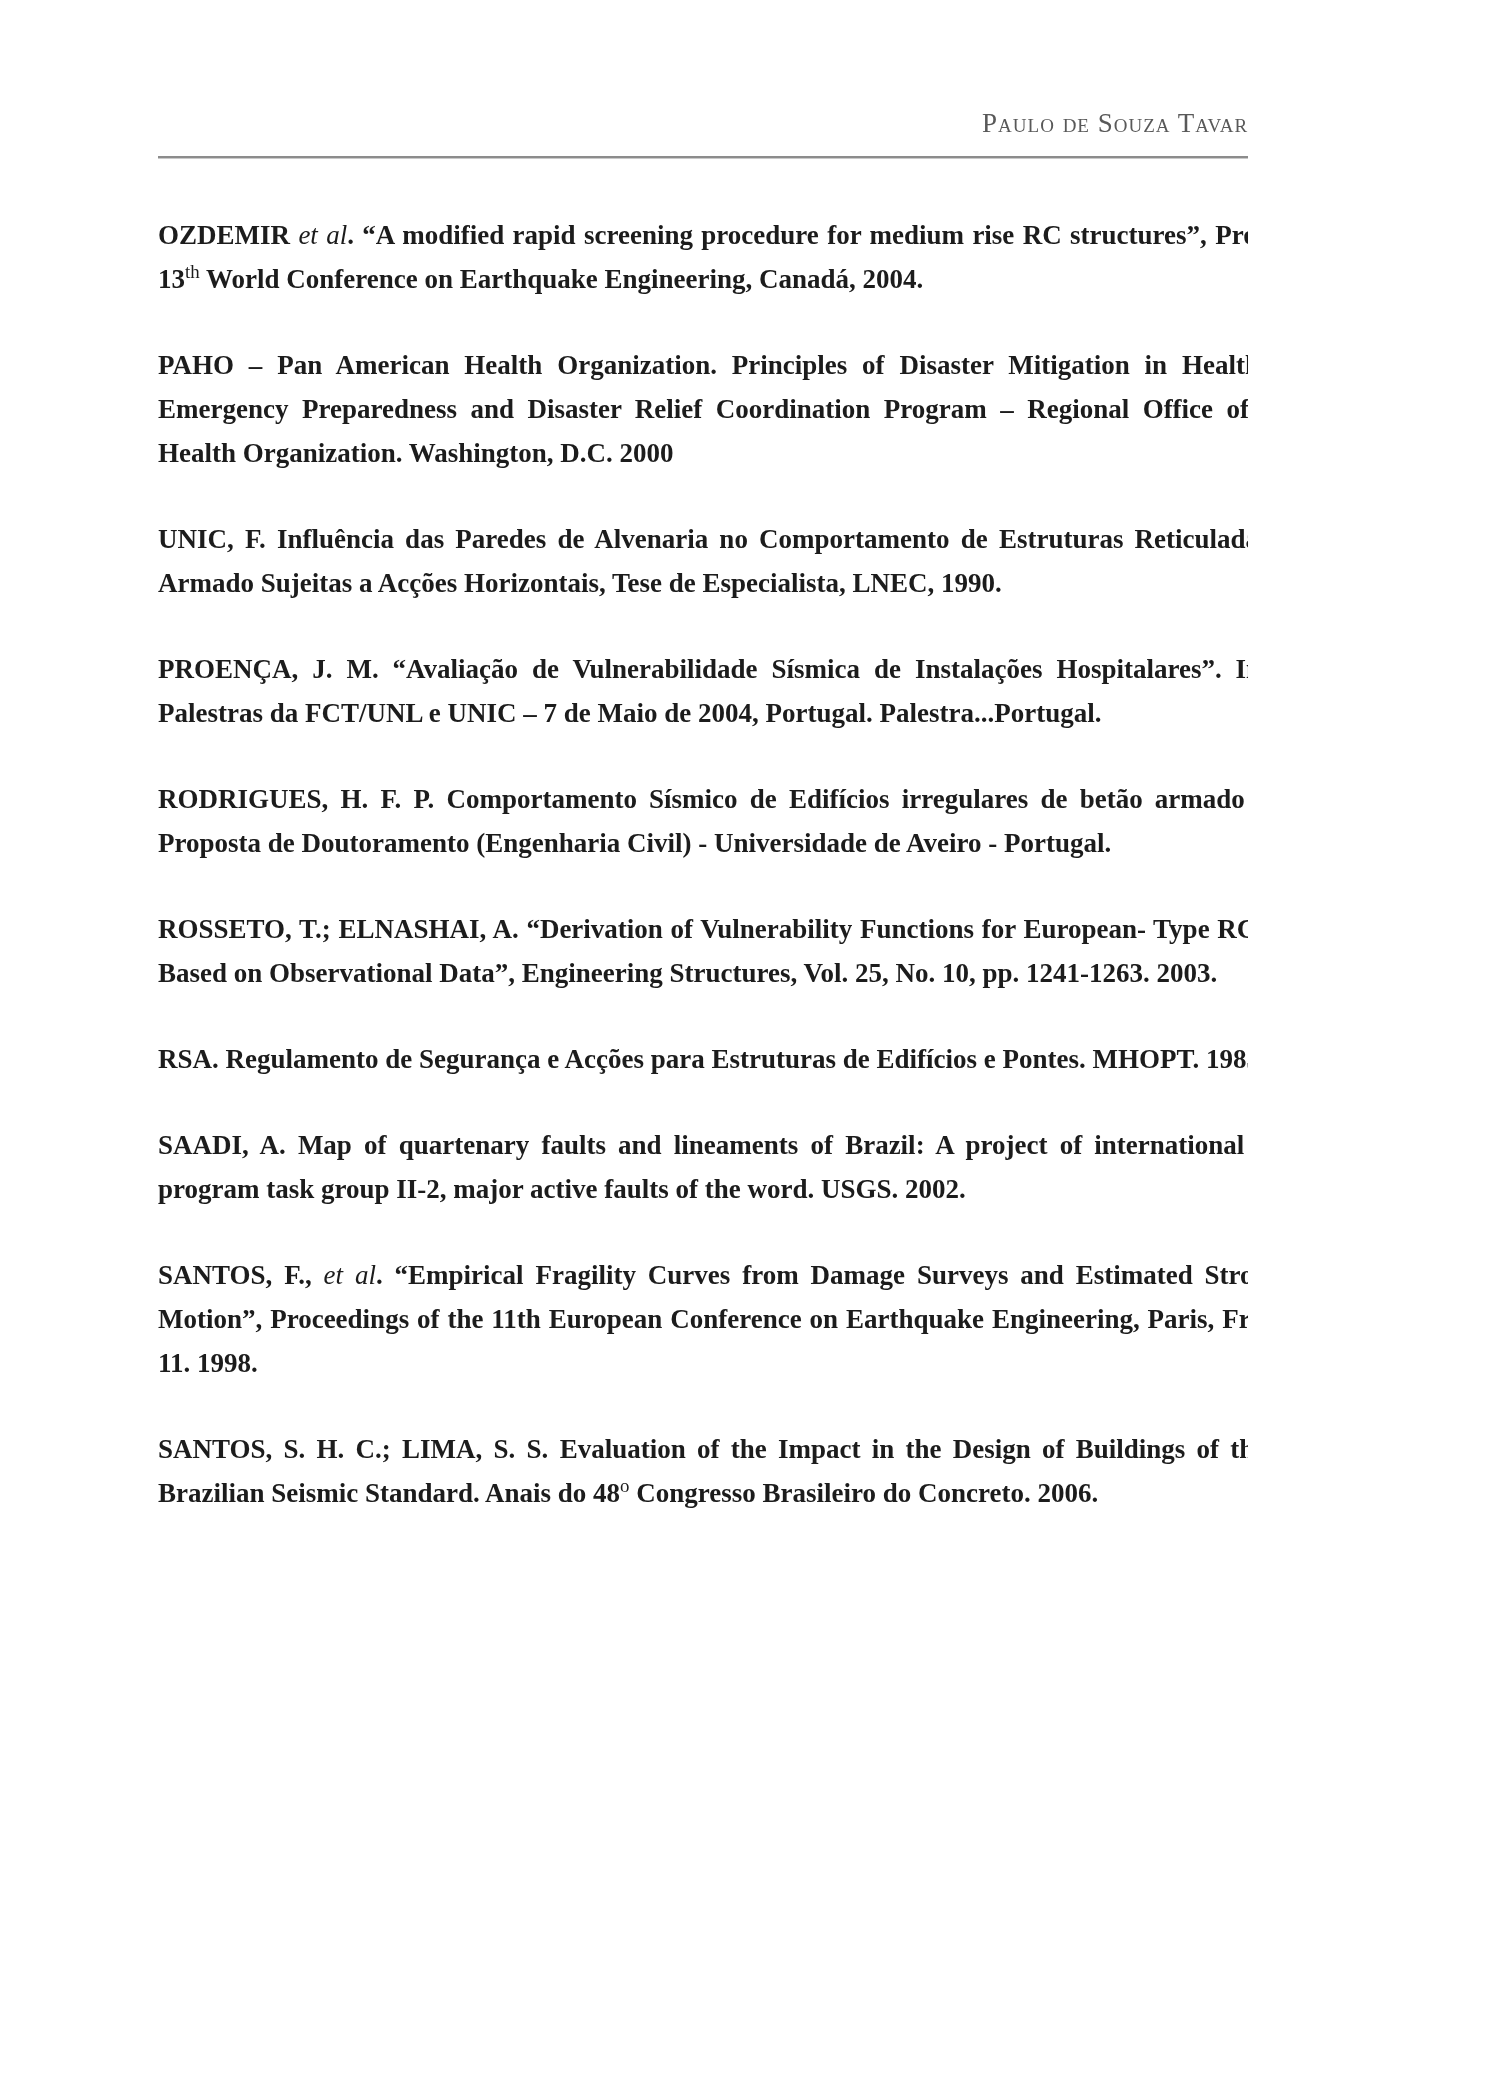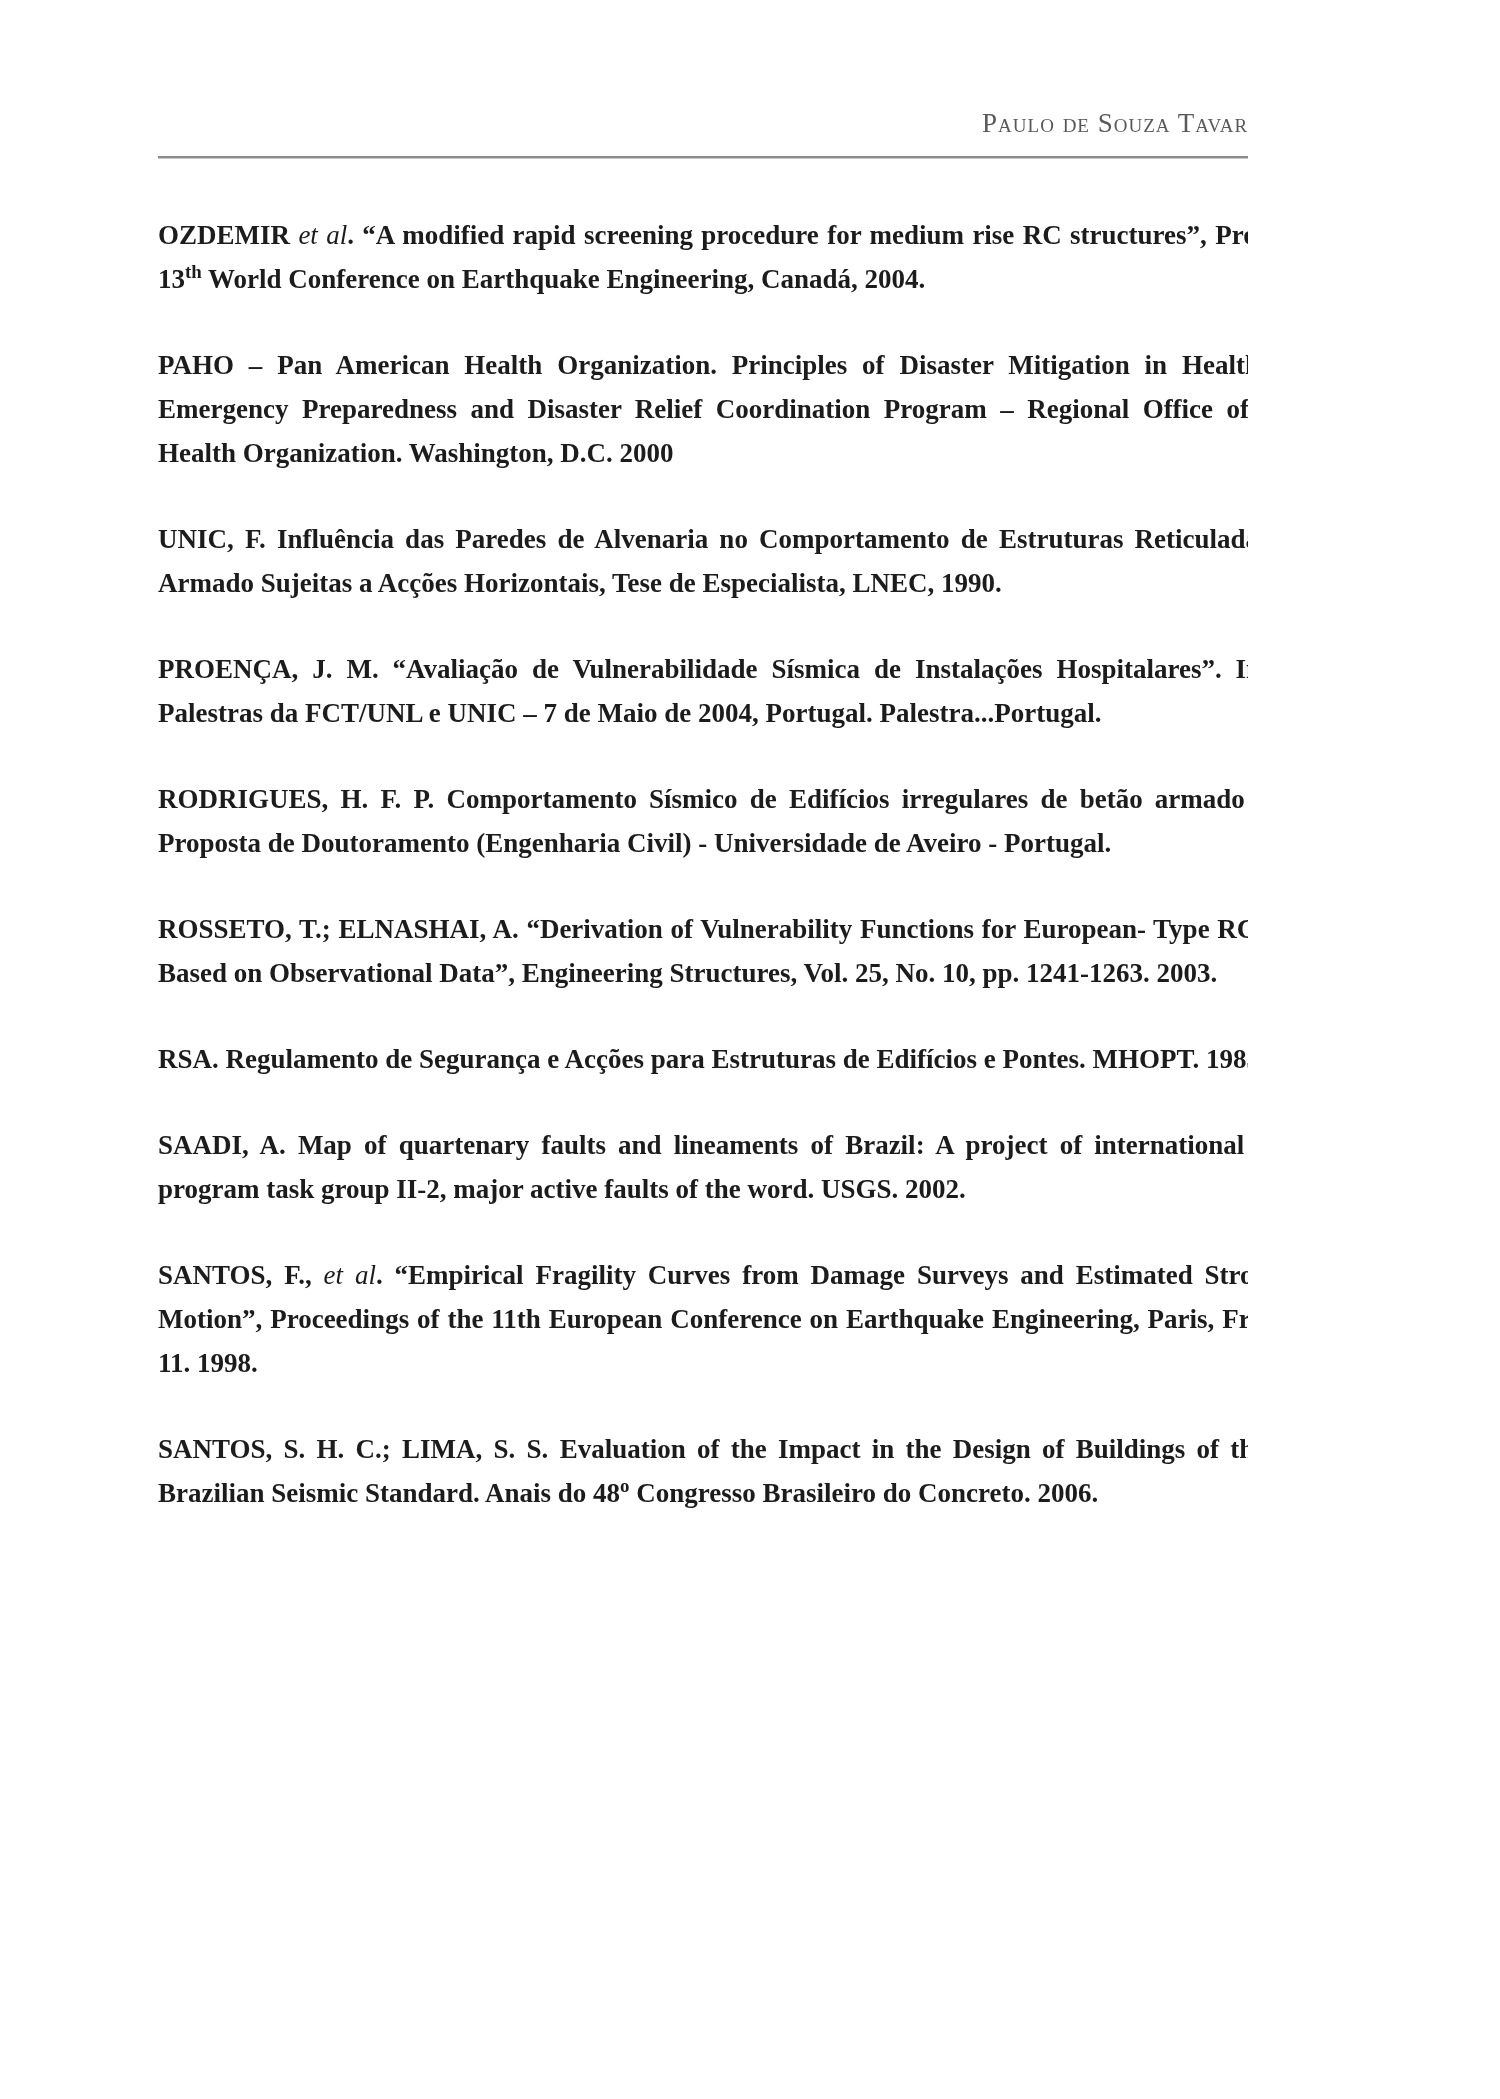--- a/index.html
+++ b/index.html
@@ -51,21 +51,21 @@
     font-size: 27px;
     line-height: 44px;
     text-align: justify;
     margin: 0 0 42px 0;
     color: var(--text);
   }
   .seg-regular { font-weight: bold; font-style: normal; }
   .seg-bold    { font-weight: bold;   font-style: normal; }
   .seg-italic  { font-weight: normal; font-style: italic; }
   .seg-superscript {
-    font-weight: bold;
+    font-weight: normal;
     font-size: 0.70em;
     vertical-align: baseline;
     position: relative;
     top: -0.55em;
     line-height: 0;
   }
   .page-footer {
     position: absolute;
     left: 158px;
     width: 1227px;

